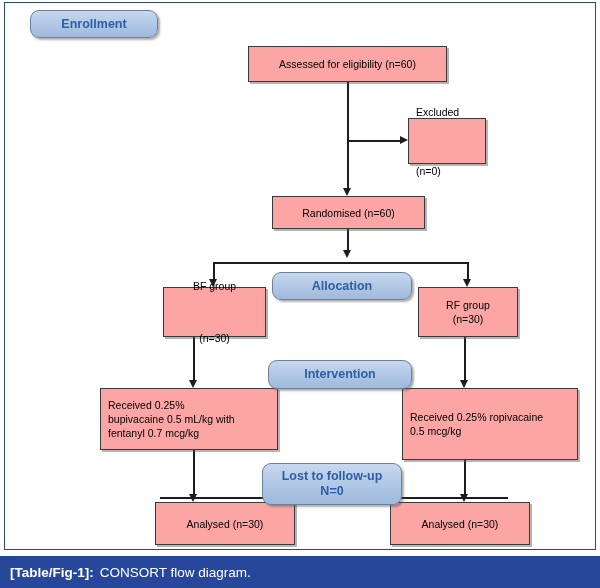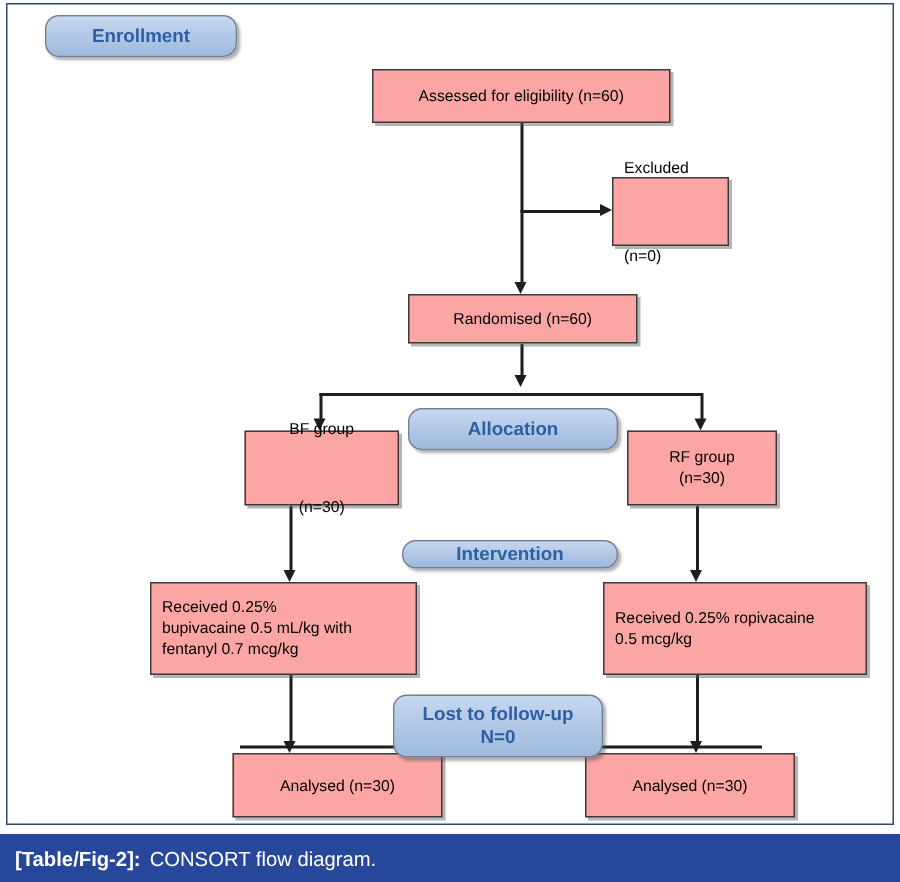--- a/index.html
+++ b/index.html
@@ -136,21 +136,21 @@
   <div class="frame"></div>
 
   <div class="badge" style="left:272px; top:272px; width:140px; height:28px;">
     <span class="ln">Allocation</span>
   </div>
 
   <div class="badge" style="left:30px; top:10px; width:128px; height:28px;">
     <span class="ln">Enrollment</span>
   </div>
 
-  <div class="badge" style="left:268px; top:360px; width:144px; height:19px;">
+  <div class="badge" style="left:268px; top:360px; width:144px; height:29px;">
     <span class="ln">Intervention</span>
   </div>
 
   <div class="badge" style="left:262px; top:463px; width:140px; height:42px;">
     <span class="ln">Lost to follow-up</span>
     <span class="ln">N=0</span>
   </div>
 
   <div class="node center" style="left:248px; top:46px; width:199px; height:36px;">
     <span class="ln">Assessed for eligibility (n=60)</span>
@@ -174,21 +174,21 @@
     <span class="ln">RF group</span>
     <span class="ln">(n=30)</span>
   </div>
 
   <div class="node left" style="left:100px; top:388px; width:178px; height:62px;">
     <span class="ln">Received 0.25%</span>
     <span class="ln">bupivacaine 0.5 mL/kg with</span>
     <span class="ln">fentanyl 0.7 mcg/kg</span>
   </div>
 
-  <div class="node left" style="left:402px; top:388px; width:176px; height:62px;">
+  <div class="node left" style="left:402px; top:388px; width:176px; height:72px;">
     <span class="ln">Received 0.25% ropivacaine</span>
     <span class="ln">0.5 mcg/kg</span>
   </div>
 
   <div class="node center" style="left:155px; top:502px; width:140px; height:43px;">
     <span class="ln">Analysed (n=30)</span>
   </div>
 
   <div class="node center" style="left:390px; top:502px; width:140px; height:43px;">
     <span class="ln">Analysed (n=30)</span>
@@ -220,17 +220,17 @@
   <div class="vline" style="left:193px; top:450px; height:44px;"></div>
   <div class="arrow-down" style="left:189px; top:494px;"></div>
 
   <div class="vline" style="left:464px; top:450px; height:44px;"></div>
   <div class="arrow-down" style="left:460px; top:494px;"></div>
 
   <div class="hline" style="left:160px; top:497px; width:108px;"></div>
   <div class="hline" style="left:398px; top:497px; width:110px;"></div>
 
   <div class="caption">
-    <span class="cap-label">[Table/Fig-2]:</span>
+    <span class="cap-label">[Table/Fig-1]:</span>
     <span class="cap-text">CONSORT flow diagram.</span>
   </div>
 
 </div>
 
 </body></html>

